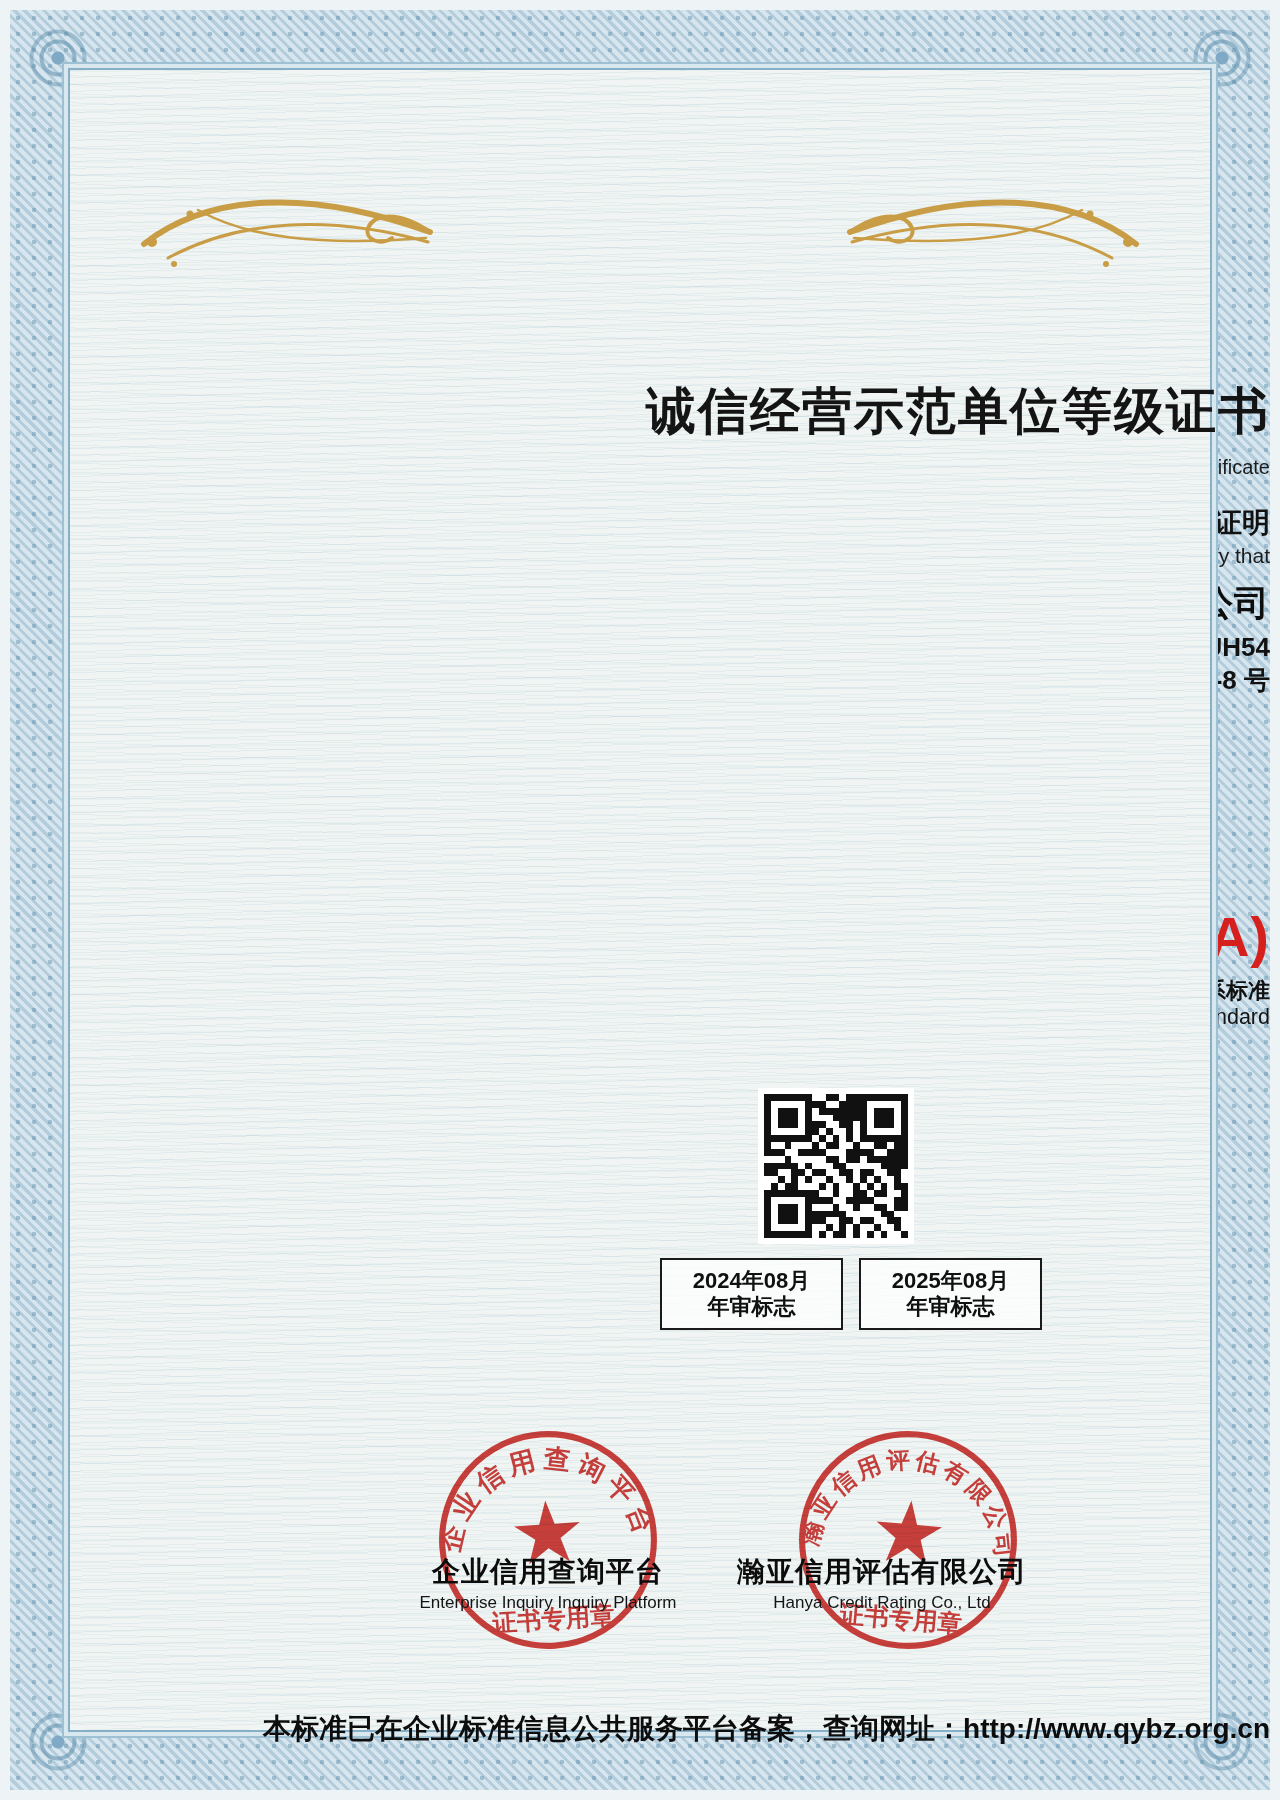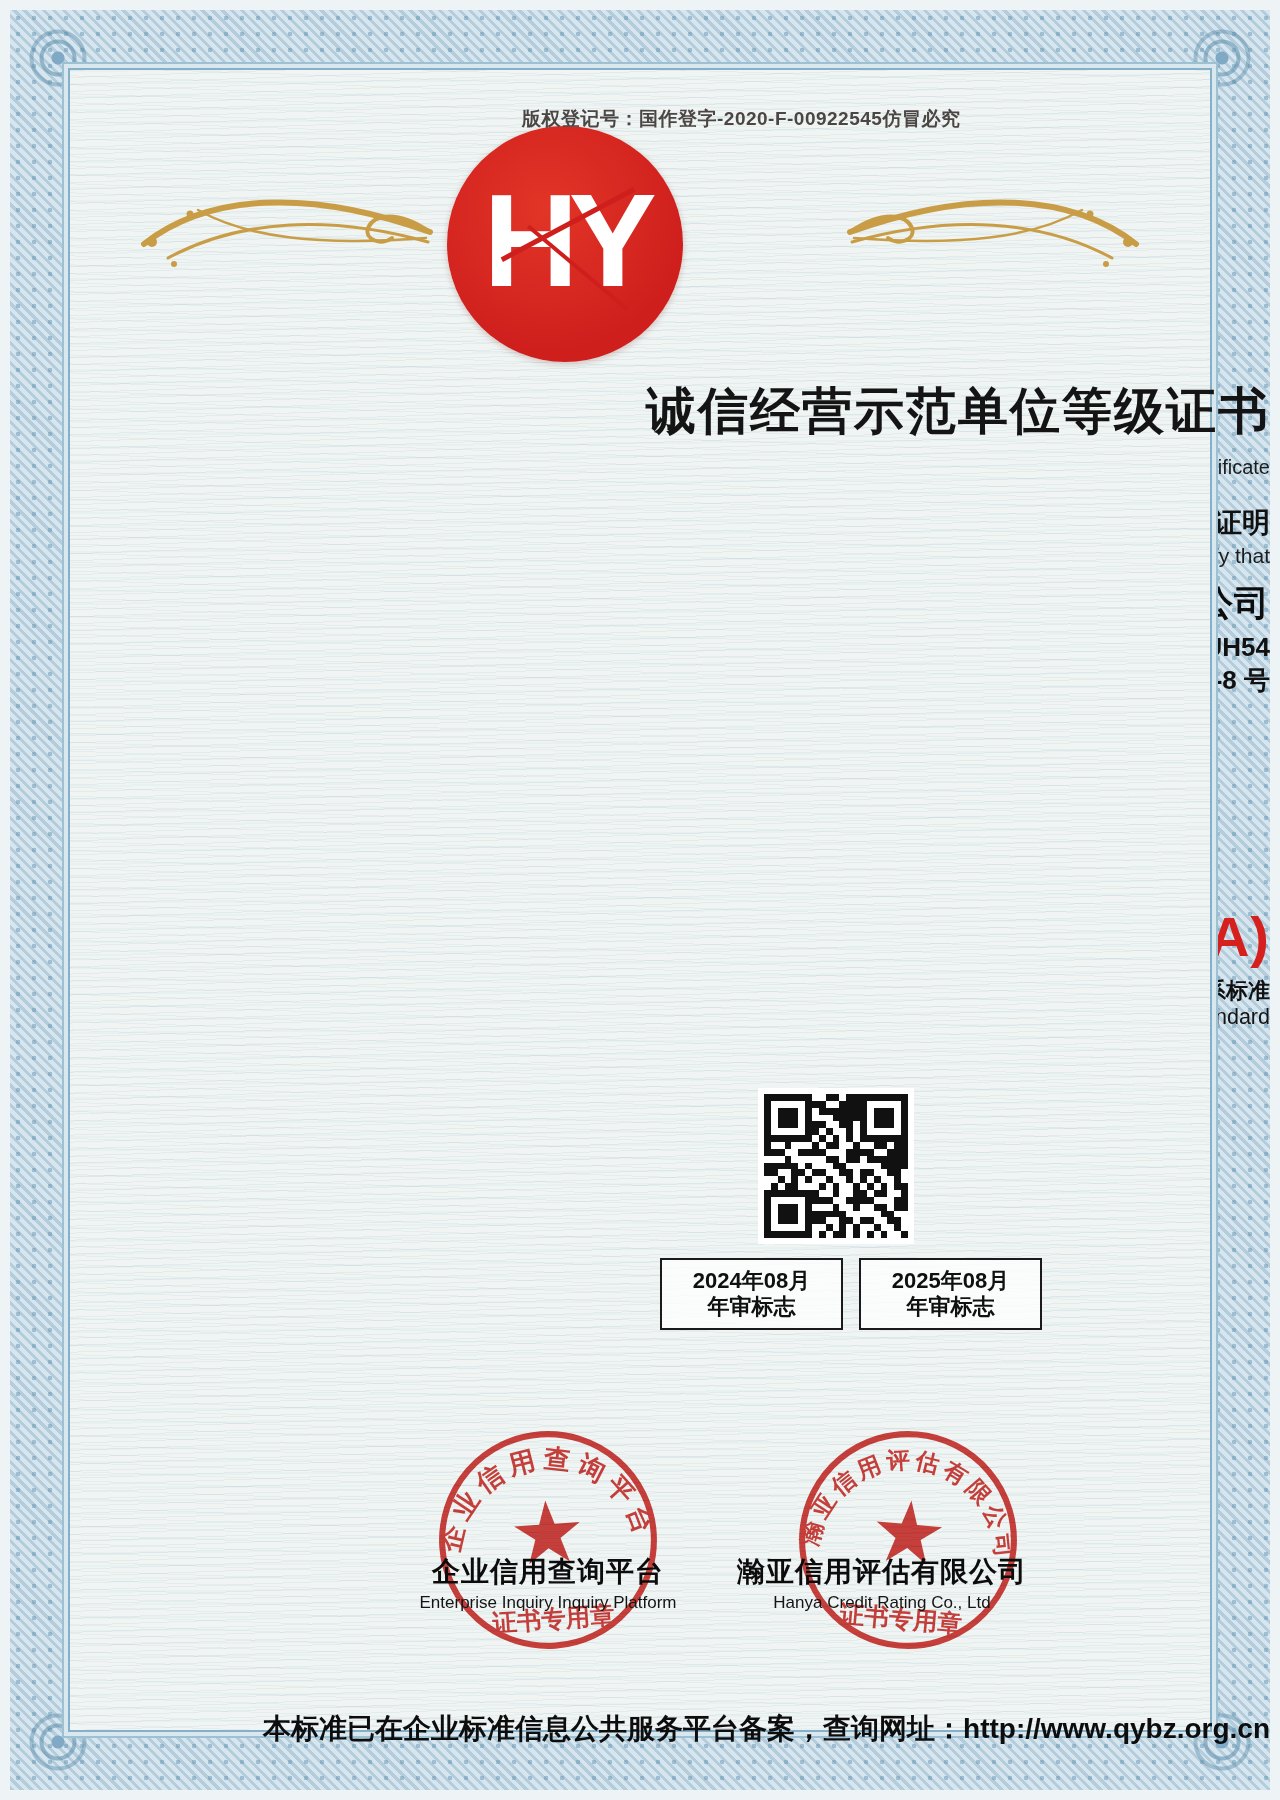--- a/index.html
+++ b/index.html
@@ -109,21 +109,20 @@
 <body>
 
 <div class="cert">
   <div class="corner tl"></div>
   <div class="corner tr"></div>
   <div class="corner bl"></div>
   <div class="corner br"></div>
 
   <div class="inner"></div>
 
-  <div class="abs copyright">版权登记号：国作登字-2020-F-00922545仿冒必究</div>
 
   <svg class="abs flourish left" width="300" height="110" viewBox="0 0 300 110">
     <g fill="none" stroke="#c99d45" stroke-linecap="round">
       <path d="M6,64 C70,14 170,8 292,52" stroke-width="6"></path>
       <path d="M30,78 C100,40 190,34 290,62" stroke-width="3"></path>
       <path d="M60,30 C110,58 180,66 288,58" stroke-width="2.5"></path>
       <path d="M292,52 C260,30 236,34 230,48 C226,60 244,66 254,58" stroke-width="4"></path>
     </g>
     <circle cx="14" cy="62" r="5" fill="#c99d45"></circle>
     <circle cx="52" cy="34" r="3.5" fill="#c99d45"></circle>
@@ -134,25 +133,20 @@
       <path d="M6,64 C70,14 170,8 292,52" stroke-width="6"></path>
       <path d="M30,78 C100,40 190,34 290,62" stroke-width="3"></path>
       <path d="M60,30 C110,58 180,66 288,58" stroke-width="2.5"></path>
       <path d="M292,52 C260,30 236,34 230,48 C226,60 244,66 254,58" stroke-width="4"></path>
     </g>
     <circle cx="14" cy="62" r="5" fill="#c99d45"></circle>
     <circle cx="52" cy="34" r="3.5" fill="#c99d45"></circle>
     <circle cx="36" cy="84" r="3" fill="#c99d45"></circle>
   </svg>
 
-  <div class="abs logo">
-    <span class="hy">HY</span>
-    <span class="crack1"></span>
-    <span class="crack2"></span>
-  </div>
 
   <div class="abs ctr title">诚信经营示范单位等级证书</div>
   <div class="abs ctr subtitle">Integrity management demonstration corporate level certificate</div>
   <div class="abs ctr certify-zh">兹证明</div>
   <div class="abs ctr certify-en">This is to certify that</div>
 
   <div class="abs ctr company">重庆天敌王有害生物防治有限公司</div>
   <div class="abs ctr creditcode">统一社会信用代码：91500108MA60GMUH54</div>
   <div class="abs ctr address">地址：重庆市南岸区御盛路 2 号 23 幢 8-8 号</div>
 

